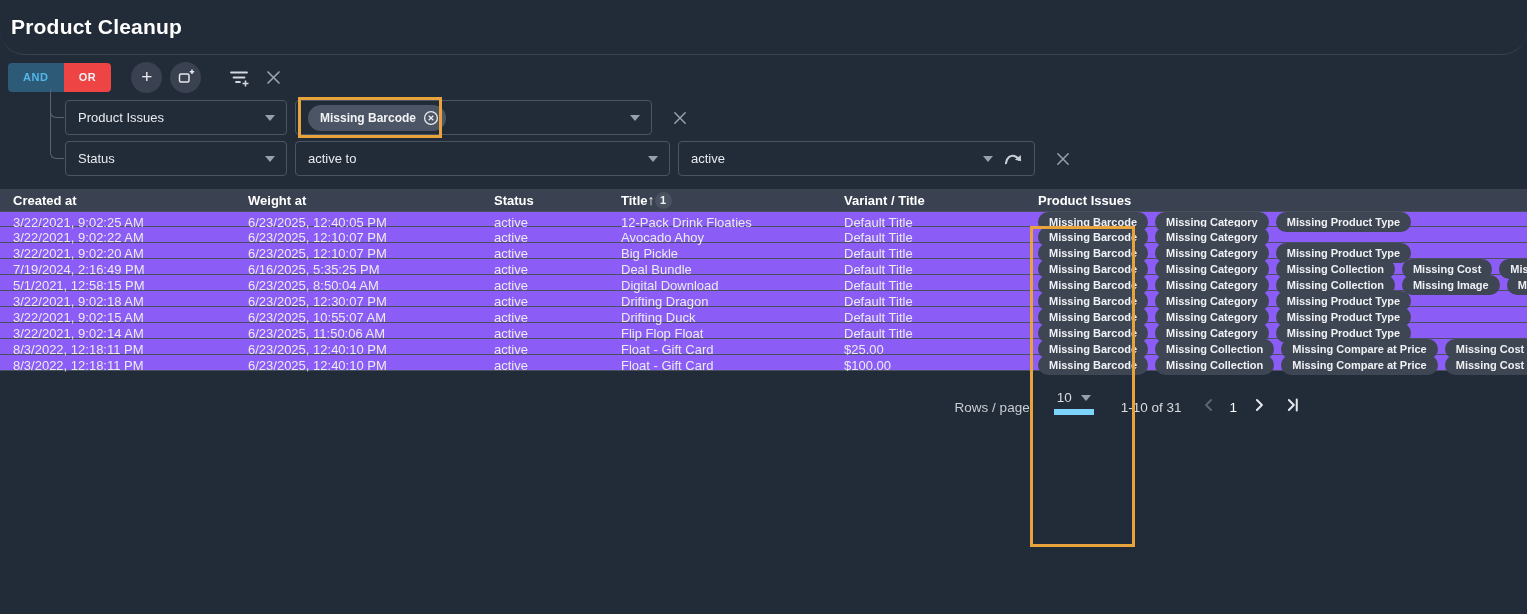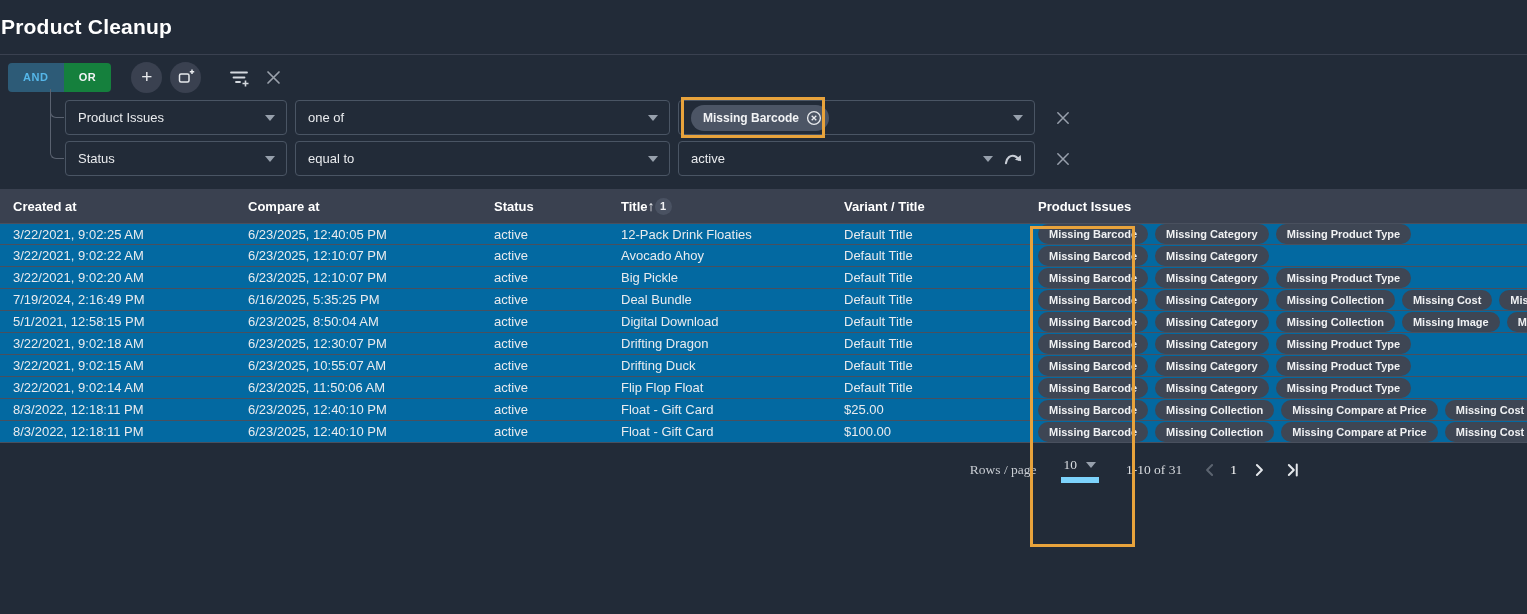--- a/index.html
+++ b/index.html
@@ -16,29 +16,29 @@
   html,body{width:1527px;height:614px;overflow:hidden;}
   body{
     background:var(--bg);
     color:var(--text);
     font-family:"Liberation Sans",sans-serif;
     position:relative;
   }
   
   .page-header{
     height:55px;display:flex;align-items:center;
-    padding-left:1px;border-bottom:1px solid #3A4150;
+    padding-left:11px;border-bottom:1px solid #3A4150;border-radius:25px;
   }
   .page-title{font-size:21px;font-weight:600;color:#FFFFFF;letter-spacing:.2px;}
   
   .filter-toolbar{height:44px;display:flex;align-items:center;padding-left:8px;}
   .andor{display:inline-flex;border-radius:4px;overflow:hidden;height:29px;margin-right:20px;}
   .andor .seg{font-size:11px;font-weight:bold;letter-spacing:.6px;line-height:29px;padding:0 15px;cursor:pointer;}
   .seg-and{background:#2D5B77;color:#55B7E9;}
-  .seg-or{background:#15803d;color:#F2F3F5;}
+  .seg-or{background:#ef4444;color:#F2F3F5;}
   .circle-btn{
     width:31px;height:31px;border-radius:50%;background:#3A4150;border:none;
     display:inline-flex;align-items:center;justify-content:center;margin-right:8px;cursor:pointer;
   }
   .circle-btn .plus-glyph{color:#E8EAED;font-size:19px;line-height:1;margin-top:-2px;}
   .icon-btn{background:none;border:none;display:inline-flex;align-items:center;justify-content:center;cursor:pointer;}
   .ml10{margin-left:10px;} .ml14{margin-left:14px;}
   
   .tree-elbow{position:absolute;left:50px;border-left:1px solid #5A6270;border-bottom:1px solid #5A6270;border-bottom-left-radius:6px;width:14px;pointer-events:none;}
   .elbow-1{top:89px;height:29px;}
@@ -62,43 +62,43 @@
     border:3px solid var(--accent);pointer-events:none;z-index:3;
   }
   .val-icons{display:flex;align-items:center;gap:9px;}
   .remove-filter{color:#98A0AC;}
   
   .table{margin-top:13px;}
   .thead,.trow{
     display:grid;grid-template-columns:235px 246px 127px 223px 188px auto;
     align-items:center;padding-left:13px;
   }
-  .thead{height:34px;background:var(--thead-bg);font-size:13px;font-weight:bold;color:#FFFFFF;}
+  .thead{height:22px;background:var(--thead-bg);font-size:13px;font-weight:bold;color:#FFFFFF;}
   .th-title{display:flex;align-items:center;cursor:pointer;}
   .sort-arrow{font-size:14px;font-weight:bold;color:#F5F6F8;}
   .sort-badge{
     width:17px;height:17px;border-radius:50%;background:#4A5262;color:#F2F3F5;
     font-size:11px;font-weight:bold;display:inline-flex;align-items:center;justify-content:center;
   }
-  .trow{height:22px;background:#0369a1;border-bottom:1px solid var(--row-border);font-size:13px;cursor:pointer;}
+  .trow{height:16px;background:#8b5cf6;border-bottom:1px solid var(--row-border);font-size:13px;cursor:pointer;}
   .trow:first-child{border-top:1px solid var(--row-border);}
   .cell{white-space:nowrap;overflow:hidden;}
   .cell.chips{display:flex;gap:7px;overflow:visible;padding-left:6px;}
   .chip{
     background:var(--chip-bg);border-radius:12px;padding:4px 11px;
     font-size:11px;font-weight:bold;color:#F0F1F3;white-space:nowrap;flex:0 0 auto;
   }
   .hl-col-box{
     position:absolute;left:1030px;top:226px;width:105px;height:321px;
     border:3px solid var(--accent);pointer-events:none;z-index:3;
   }
   
   .pagination{
-    display:flex;align-items:center;justify-content:flex-end;
-    margin-top:9px;padding-right:224px;height:35px;font-size:13.5px;color:#D9DCE0;font-family:Liberation Serif, serif;
+    display:flex;align-items:flex-end;justify-content:flex-end;
+    margin-top:9px;padding-right:224px;height:35px;font-size:13.5px;color:#D9DCE0;
   }
   .rpp-label{color:#C9CDD3;}
   .rpp-select{
     display:flex;align-items:center;gap:9px;margin-left:24px;
     border-bottom:6px solid #7dd3fc;padding:0 3px 4px 3px;cursor:pointer;
   }
   .range{margin-left:27px;}
   .pg-btn{background:none;border:none;display:inline-flex;align-items:center;justify-content:center;cursor:pointer;color:#E4E7EB;}
   .pg-btn.disabled{color:#5C6470;cursor:default;}
   .pg-prev{margin-left:18px;} .pg-num{margin-left:10px;color:#FFFFFF;} .pg-next{margin-left:12px;} .pg-last{margin-left:14px;}
@@ -145,24 +145,20 @@
 </div>
 
 <div class="tree-elbow elbow-1"></div>
 <div class="tree-elbow elbow-2"></div>
 
 <div class="filters">
 
   <div class="filter-row">
     <div class="field w-field">
       <span>Product Issues</span>
-      <span class="caret"></span>
-    </div>
-    <div class="field w-op">
-      <span>one of</span>
       <span class="caret"></span>
     </div>
     <div class="field w-val">
       <span class="chip-filter">
         <span>Missing Barcode</span>
         <span>
           <svg width="16" height="16" viewBox="0 0 16 16">
             <circle cx="8" cy="8" r="6.4" fill="none" stroke="#E9EBEE" stroke-width="1.3"></circle>
             <path d="M5.7 5.7l4.6 4.6 M10.3 5.7l-4.6 4.6" stroke="#E9EBEE" stroke-width="1.3"></path>
           </svg>
@@ -177,21 +173,21 @@
       </svg>
     </button>
   </div>
 
   <div class="filter-row">
     <div class="field w-field">
       <span>Status</span>
       <span class="caret"></span>
     </div>
     <div class="field w-op">
-      <span>equal to</span>
+      <span>active to</span>
       <span class="caret"></span>
     </div>
     <div class="field w-val">
       <span>active</span>
       <span class="val-icons">
         <span class="caret"></span>
         <span>
           <svg width="21" height="15" viewBox="0 0 22 16">
             <path d="M4 13 C4.6 7 9 4.2 13 5.4 C15.4 6.1 16.8 7.6 17.6 9.2" fill="none" stroke="#C9CED6" stroke-width="2.2" stroke-linecap="round"></path>
             <polygon points="19.8,4.2 20.2,11 13.6,9.4" fill="#C9CED6"></polygon>
@@ -204,21 +200,21 @@
         <path d="M3 3l11 11 M14 3L3 14" stroke="#98A0AC" stroke-width="1.6" stroke-linecap="round"></path>
       </svg>
     </button>
   </div>
 
 </div>
 
 <div class="table">
   <div class="thead">
     <div class="cell">Created at</div>
-    <div class="cell">Compare at</div>
+    <div class="cell">Weight at</div>
     <div class="cell">Status</div>
     <div class="cell th-title">
       <span>Title</span>
       <span class="sort-arrow">↑</span>
       <span class="sort-badge">1</span>
     </div>
     <div class="cell">Variant / Title</div>
     <div class="cell" style="padding-left:6px;">Product Issues</div>
   </div>
   <div>

